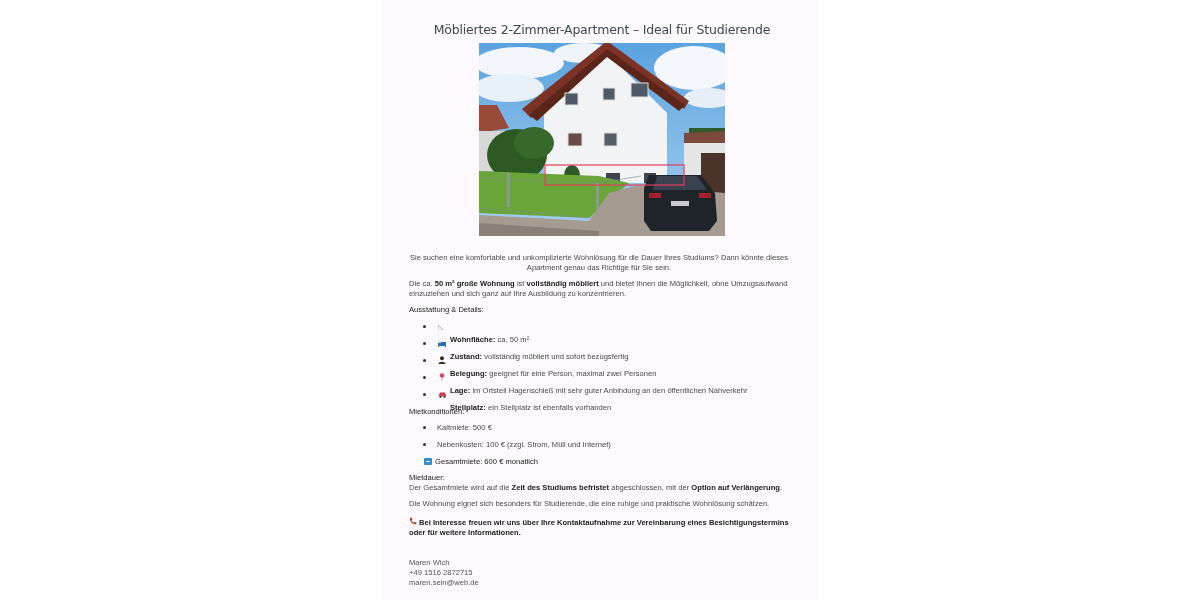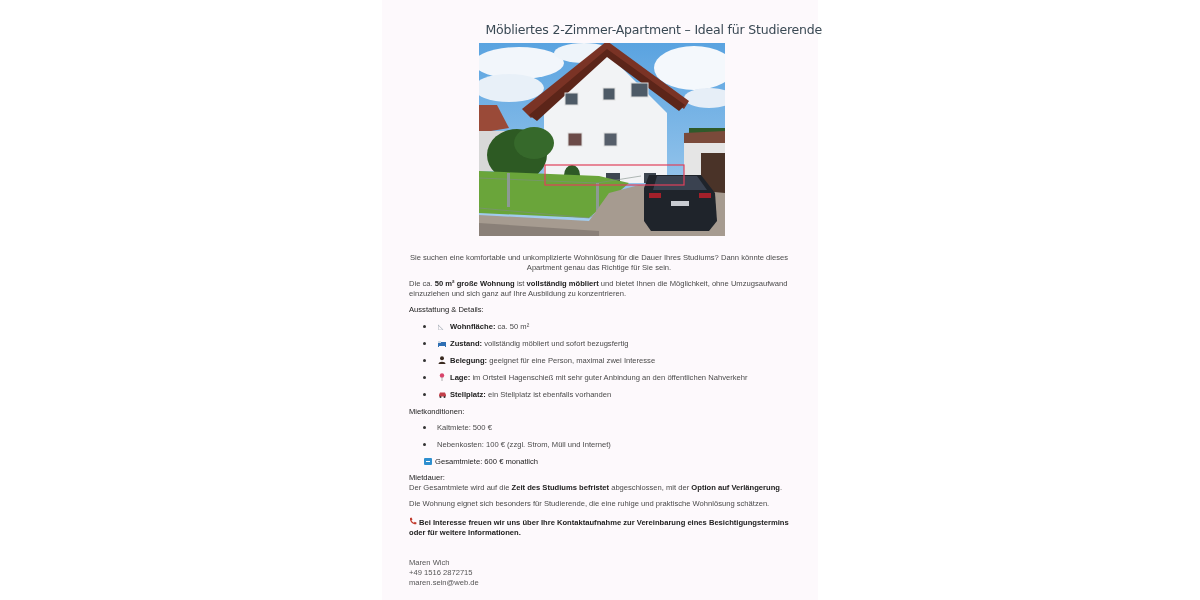--- a/index.html
+++ b/index.html
@@ -7,21 +7,21 @@
     width:1200px; height:600px; overflow:hidden;
     background:#ffffff;
     font-family:"Liberation Sans", sans-serif;
     position:relative;
   }
   .page {
     position:absolute; left:382px; top:0; width:436px; height:600px;
     background:#fdf9fc;
   }
   .title {
-    position:absolute; left:0; top:22px; width:440px; text-align:right;
+    position:absolute; left:0; top:22px; width:440px; text-align:center;
     font-family:"DejaVu Sans", sans-serif;
     font-size:12.5px; color:#3a4954; letter-spacing:-0.2px;
   }
   .photo {
     position:absolute; left:97px; top:43px; width:246px; height:193px;
     overflow:hidden; background:#8fc0ea;
   }
   .photo svg { display:block; }
   .content {
     position:absolute; left:27px; top:253px; width:390px;
@@ -31,21 +31,21 @@
   .content b { font-weight:bold; color:#222; }
   .p1 { position:absolute; top:0; left:0; width:380px;text-align:center; }
   .p2 { position:absolute; top:26px; left:0; width:380px; }
   .h { color:#222; }
   .abs { position:absolute; left:0; }
   .bullet-row { position:absolute; left:0; height:10px; white-space:nowrap; }
   .bullet-row .dot {
     position:absolute; left:14px; top:3px; width:3px; height:3px; border-radius:50%; background:#333;
   }
   .bullet-row .ico { position:absolute; left:29px; top:0; width:9px; height:9px; font-size:7px; line-height:9px; }
-  .bullet-row .txt { position:absolute; left:41px; top:0; }
+  .bullet-row .txt { position:absolute; left:41px; top:13px; }
   .bullet-row .txt2 { position:absolute; left:28px; top:0; }
   .icon-square {
     position:absolute; left:15px; top:1px; width:8px; height:7px; background:#2e8fcf; border-radius:1px;
   }
   .icon-square::after {
     content:""; position:absolute; left:2px; top:3px; width:4px; height:1px; background:#fff;
   }
   .total-txt { position:absolute; left:26px; top:0; color:#222; }
   .contact { position:absolute; left:0; width:390px; }
   .person { position:absolute; left:0; color:#555; }
@@ -150,21 +150,21 @@
           </svg></span>
       <span class="txt"><b>Zustand:</b><span> vollständig möbliert und sofort bezugsfertig</span></span>
     </div>
 
     <div class="bullet-row" style="top:103px;">
       <span class="dot"></span>
       <span class="ico"><svg width="8" height="8" viewBox="0 0 8 8">
             <circle cx="4" cy="2.3" r="2" fill="#3a2a20"></circle>
             <path d="M0.5,8 C0.5,5 7.5,5 7.5,8 Z" fill="#3a2a20"></path>
           </svg></span>
-      <span class="txt"><b>Belegung:</b><span> geeignet für eine Person, maximal zwei Interesse</span></span>
+      <span class="txt"><b>Belegung:</b><span> geeignet für eine Person, maximal zwei Personen</span></span>
     </div>
 
     <div class="bullet-row" style="top:120px;">
       <span class="dot"></span>
       <span class="ico"><svg width="8" height="8" viewBox="0 0 8 8">
             <circle cx="4" cy="2.5" r="2.2" fill="#d9436a"></circle>
             <line x1="4" y1="4" x2="4" y2="8" stroke="#999" stroke-width="0.8"></line>
           </svg></span>
       <span class="txt"><b>Lage:</b><span> im Ortsteil Hagenschieß mit sehr guter Anbindung an den öffentlichen Nahverkehr</span></span>
     </div>

